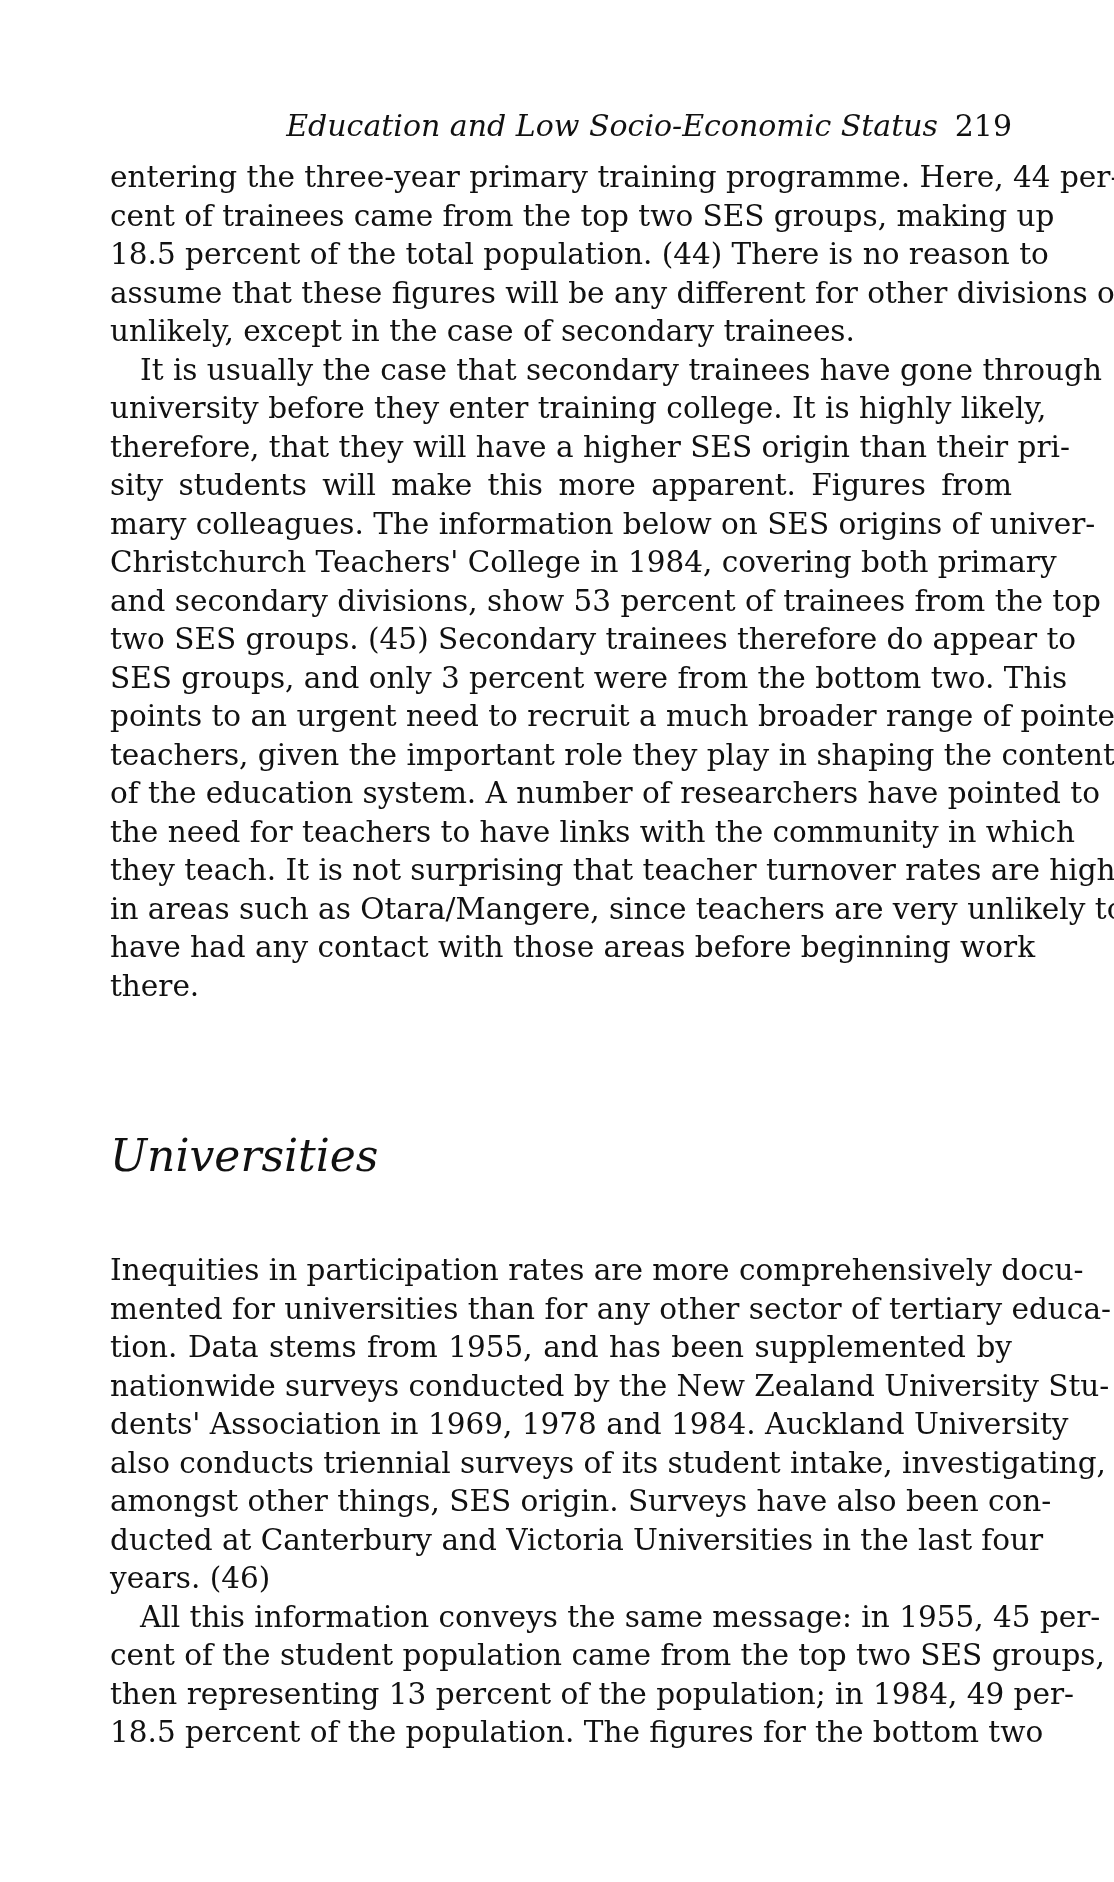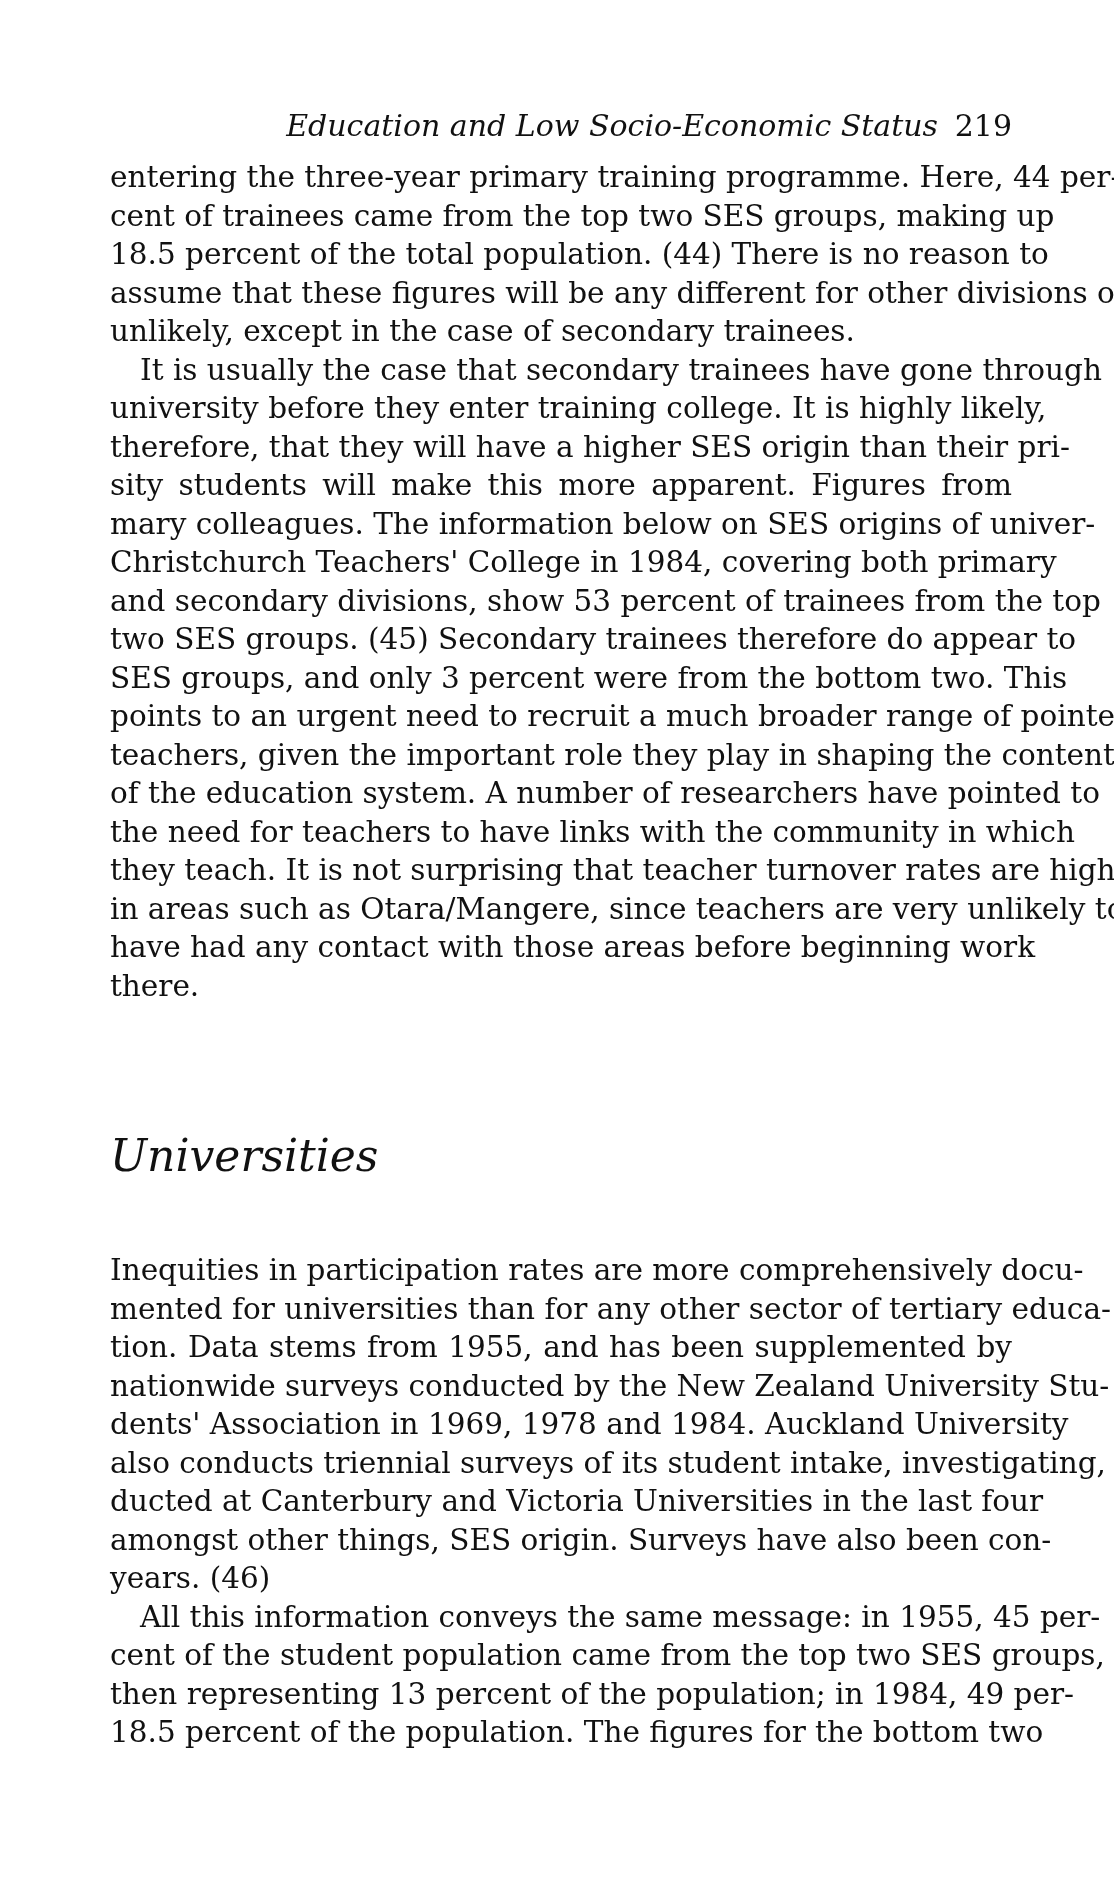--- a/index.html
+++ b/index.html
@@ -58,22 +58,22 @@
 <div class="heading">Universities</div>
 
 <div class="block" id="sec2" style="top:1236px;margin-top:15px;">
     <div>
       <span class="line">Inequities in participation rates are more comprehensively docu-</span>
       <span class="line">mented for universities than for any other sector of tertiary educa-</span>
       <span class="line">tion. Data stems from 1955, and has been supplemented by</span>
       <span class="line">nationwide surveys conducted by the New Zealand University Stu-</span>
       <span class="line">dents' Association in 1969, 1978 and 1984. Auckland University</span>
       <span class="line">also conducts triennial surveys of its student intake, investigating,</span>
+      <span class="line">amongst other things, SES origin. Surveys have also been con-</span>
       <span class="line">ducted at Canterbury and Victoria Universities in the last four</span>
-      <span class="line">amongst other things, SES origin. Surveys have also been con-</span>
       <span class="line last">years. (46)</span>
     </div>
     <div>
       <span class="line indent">All this information conveys the same message: in 1955, 45 per-</span>
       <span class="line">cent of the student population came from the top two SES groups,</span>
       <span class="line">then representing 13 percent of the population; in 1984, 49 per-</span>
       <span class="line last">18.5 percent of the population. The figures for the bottom two</span>
     </div>
   </div>
 

